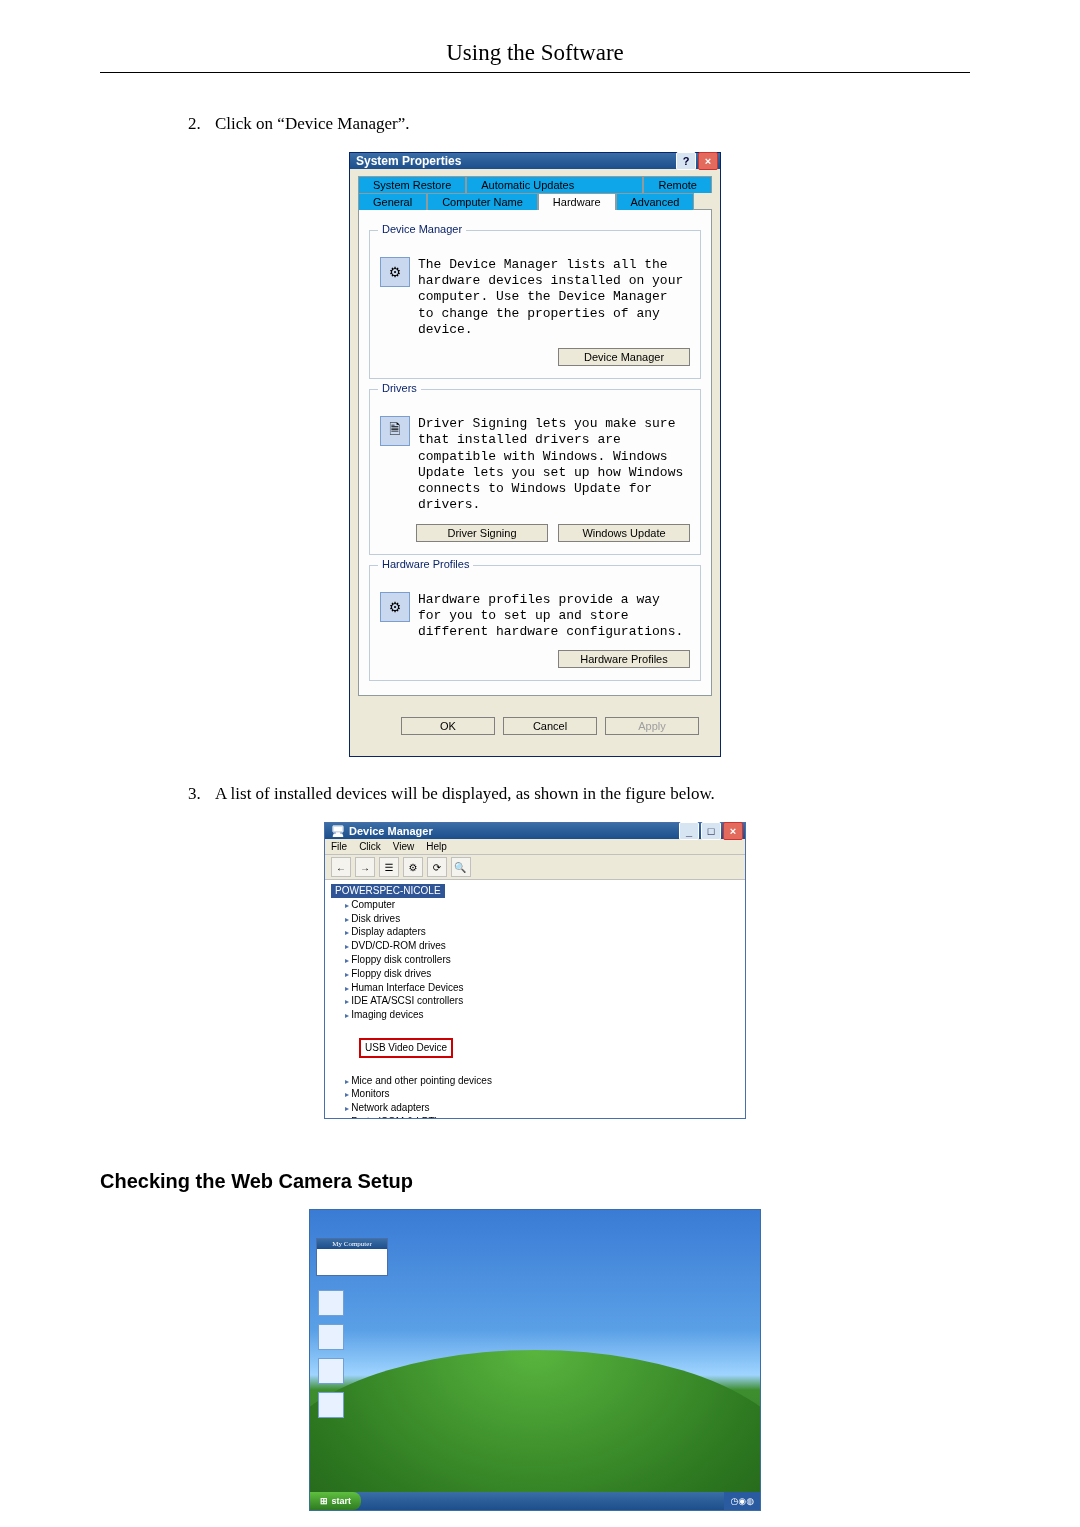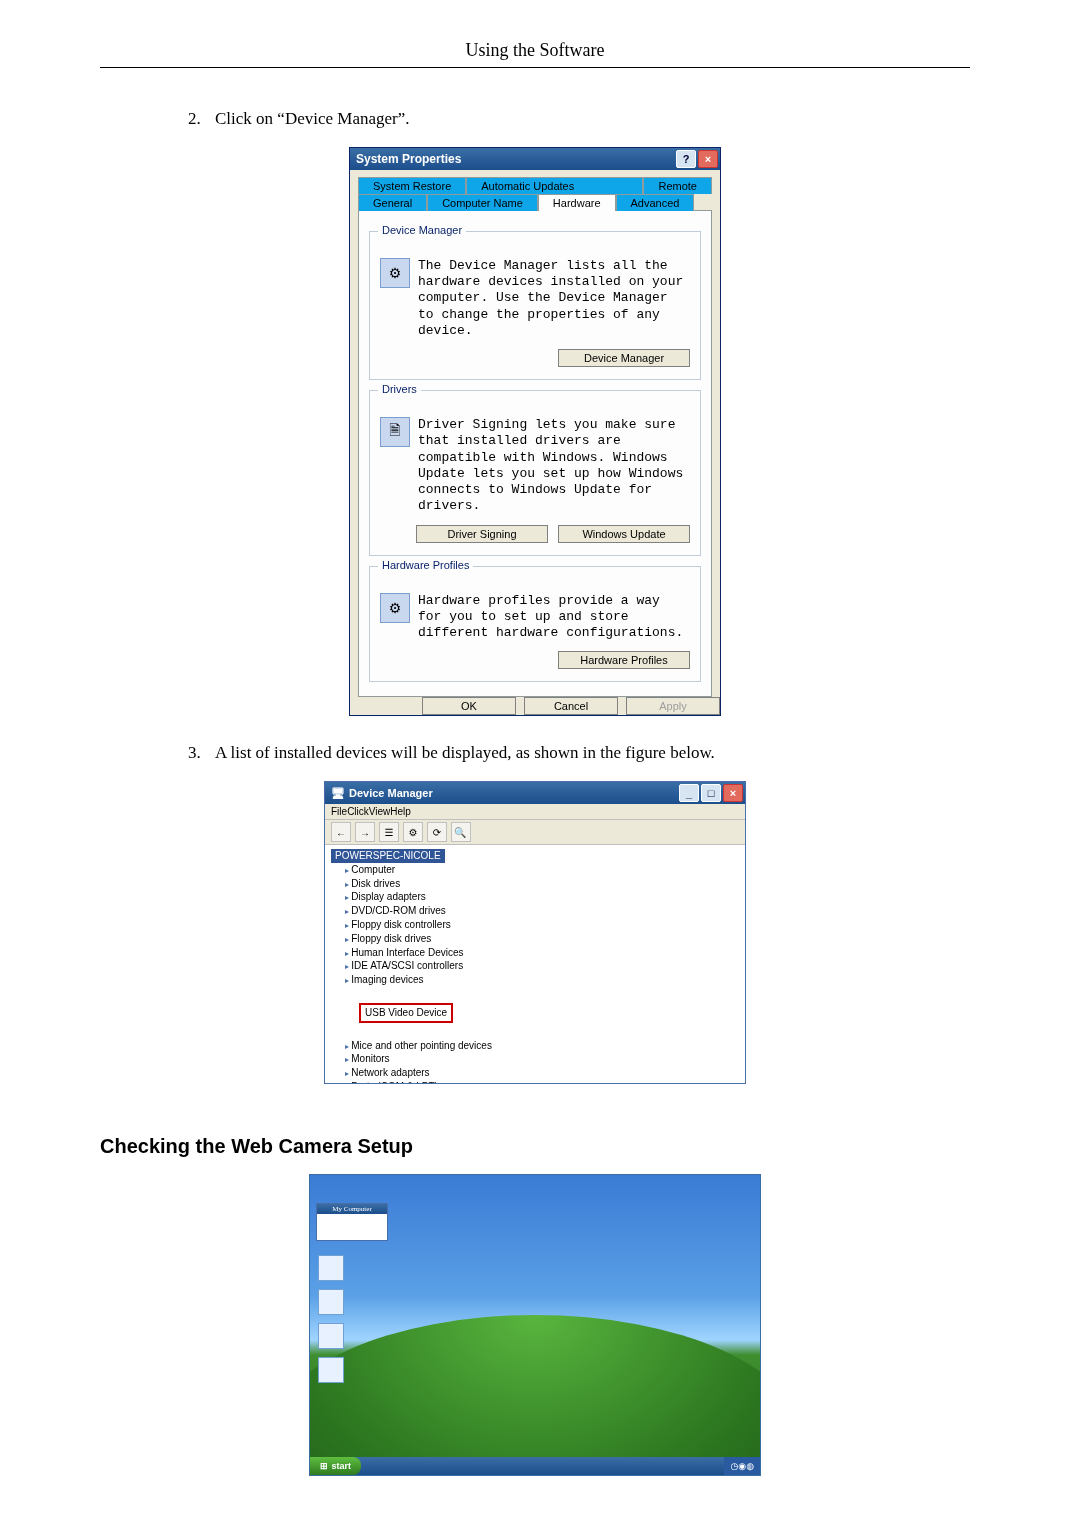--- a/index.html
+++ b/index.html
@@ -10,21 +10,21 @@
     color: #000;
   }
   .page {
     width: 1080px;
     margin: 0 auto;
     padding: 40px 110px 30px 100px;
     box-sizing: border-box;
   }
   .running-header {
     text-align: center;
-    font-size: 18px;
+    font-size: 23px;
     margin-bottom: 6px;
   }
   .hr {
     border: none;
     border-top: 1px solid #000;
     margin: 0;
   }
   .content-top-gap { height: 40px; }
 
   ol.instructions {
@@ -44,21 +44,21 @@
     border: 1px solid #0a246a;
     background: #ece9d8;
     font-family: Tahoma, Arial, sans-serif;
     font-size: 11px;
     color: #000;
     text-align: left;
   }
   .titlebar {
     display: flex;
     align-items: center;
-    height: 22px;
+    height: 16px;
     padding: 0 2px 0 6px;
     background: linear-gradient(#3a6ea5, #1c4e8c);
     color: #fff;
     font-weight: bold;
     font-size: 12px;
   }
   .titlebar .caption { flex: 1; }
   .titlebar .cbtn {
     width: 18px; height: 16px;
     margin-left: 2px;
@@ -119,38 +119,38 @@
   .grp-btns { display: flex; justify-content: flex-end; gap: 10px; margin-top: 10px; }
   .winbtn {
     min-width: 110px;
     padding: 2px 10px;
     font-size: 11px;
     background: #ece9d8;
     border: 1px solid #808080;
     text-align: center;
   }
 
-  .dlg-btns { display: flex; justify-content: flex-end; gap: 8px; padding: 0; }
+  .dlg-btns { display: flex; justify-content: flex-end; gap: 8px; padding: 21px; }
   .winbtn.sm { min-width: 72px; }
   .winbtn.disabled { color: #9e9e9e; }
 
   
   .devmgr {
     display: inline-block;
     width: 420px;
     border: 1px solid #4a6ea9;
     background: #ece9d8;
     font-family: Tahoma, Arial, sans-serif;
     font-size: 10px;
     text-align: left;
   }
   .devmgr .titlebar { font-size: 11px; }
   .devmgr .cbtn.min, .devmgr .cbtn.max { background:#d7e4f2; color:#003; }
   .menubar {
-    display: flex; 
+    display: flex; gap: 12px;
     padding: 2px 6px;
     font-size: 10px;
     background: #ece9d8;
     border-bottom: 1px solid #c0c0c0;
   }
   .toolbar {
     display: flex; align-items: center; gap: 4px;
     padding: 2px 6px;
     border-bottom: 1px solid #c0c0c0;
     background: #ece9d8;

